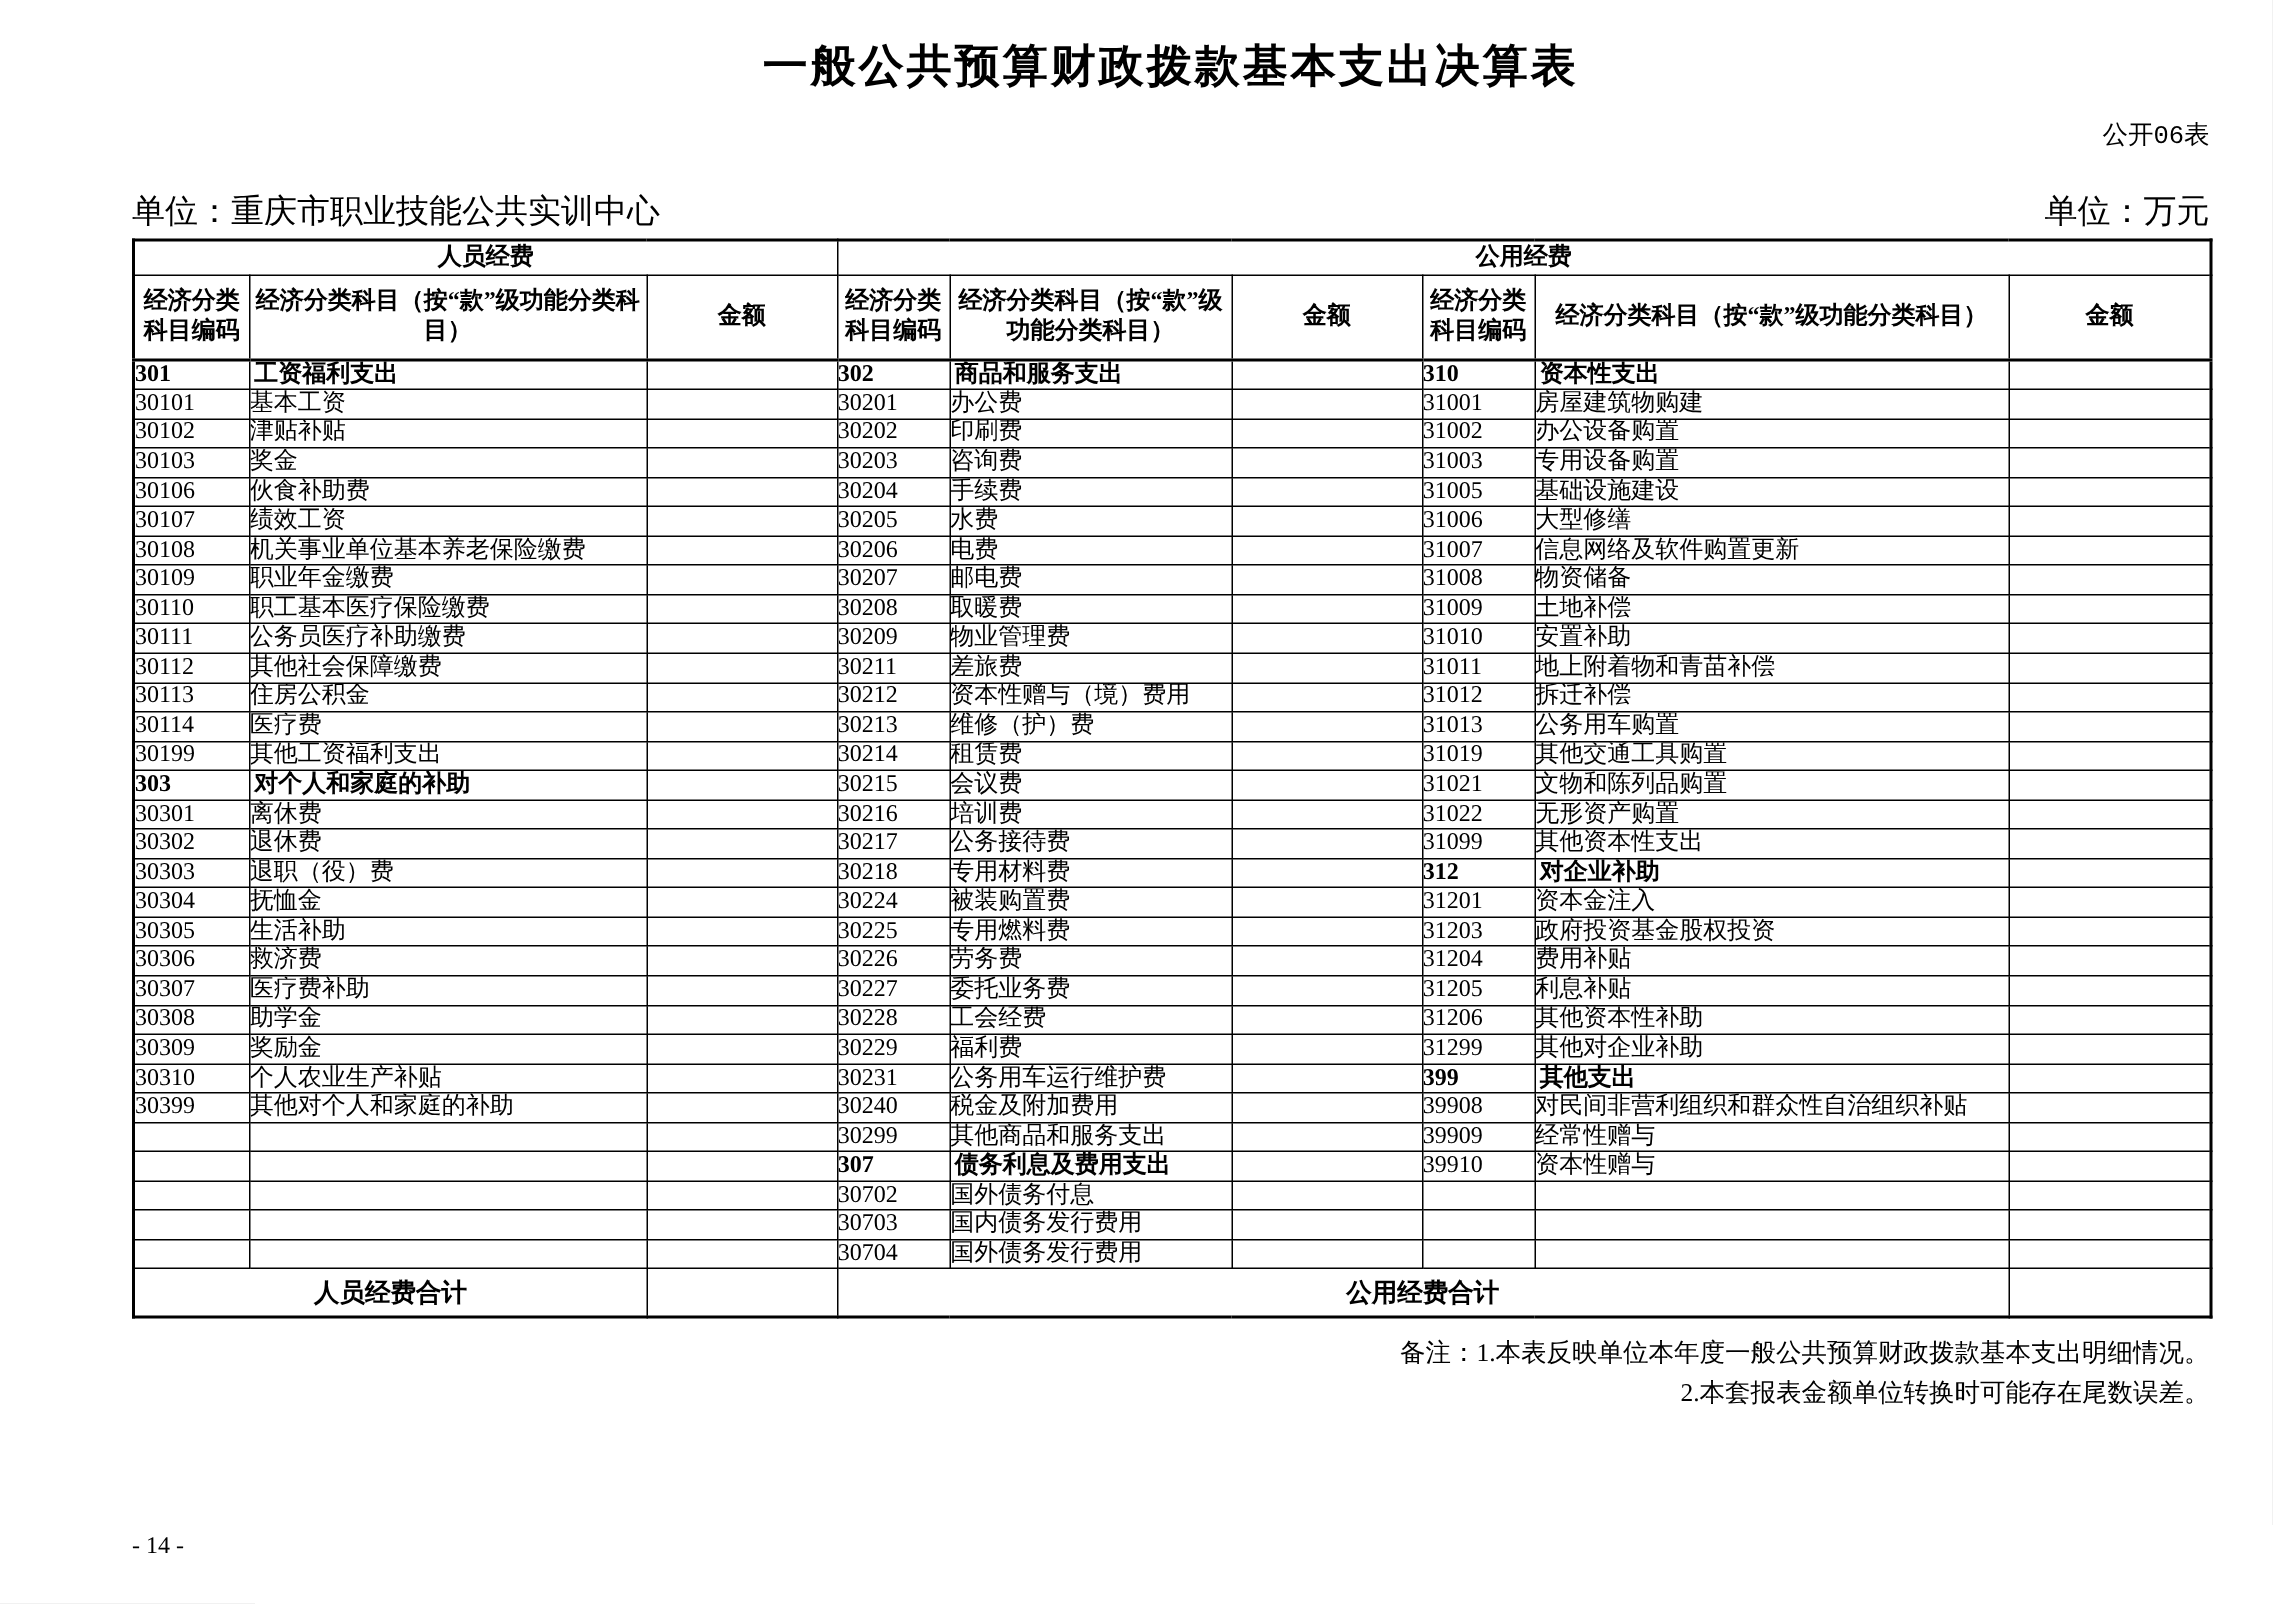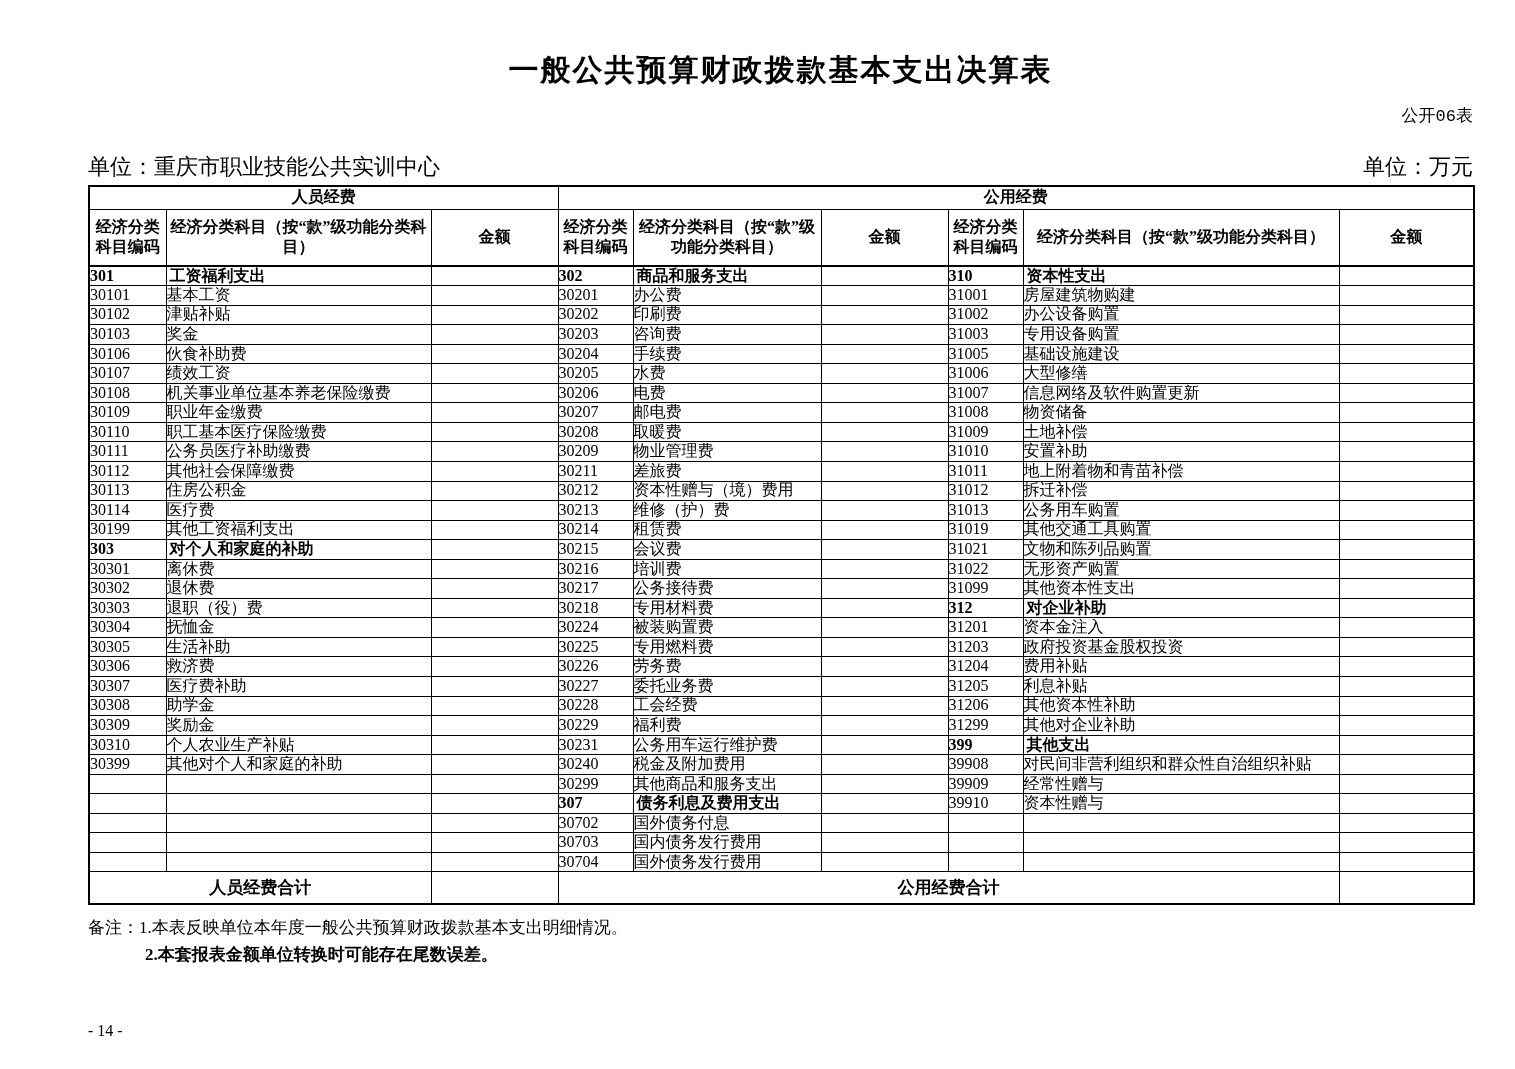--- a/index.html
+++ b/index.html
@@ -8,21 +8,21 @@
     position: relative;
     width: 1515px; height: 1069px;
     background: #ffffff;
     font-family: "Liberation Serif", "DejaVu Serif", serif;
     color: #000;
     overflow: hidden;
     margin: 0 auto;
   }
   .content { position:absolute; left:88px; top:0; width:1385px; }
   .doc-title {
-    margin-top: 50px;
+    margin-top: 24px;
     text-align: center;
     font-size: 30px;
     font-weight: bold;
     letter-spacing: 2px;
     font-family: "Liberation Serif", "DejaVu Serif", serif;
   }
   .form-code { margin-top: 13px; text-align: right; font-size: 17px; font-family: Liberation Mono, monospace; }
   .unit-row {
     display: flex; justify-content: space-between; align-items: flex-end;
     margin-top: 25px; padding-bottom: 3px; font-size: 22px;
@@ -52,22 +52,22 @@
   }
   td.code-cell { padding-left: 4px; text-align: left; }
   td.name-cell { padding-left: 27px; text-align: left; }
   td.group { font-weight: bold; }
   td.name-cell.group { padding-left: 3px; }
   tfoot td {
     height: 32px; font-size: 17px; font-weight: bold;
     text-align: center; vertical-align: middle;
     border-top: 2px solid #000;
   }
-  .notes { margin-top: 9px; font-size: 17px; line-height: 1.6; }
-  .note-line2 { padding-left: 57px; font-weight: bold; }
+  .notes { margin-top: 9px; font-size: 17px; line-height: 1.6; text-align: right; }
+  .note-line2 { padding-left: 57px; }
   .page-num {
     position: absolute; left: 0; top: 1022px; width: 100%;
     text-align: left; font-size: 16px; color: #000000;
   }
 </style>
 </head>
 <body>
 
 <div class="page">
   <div class="content">

